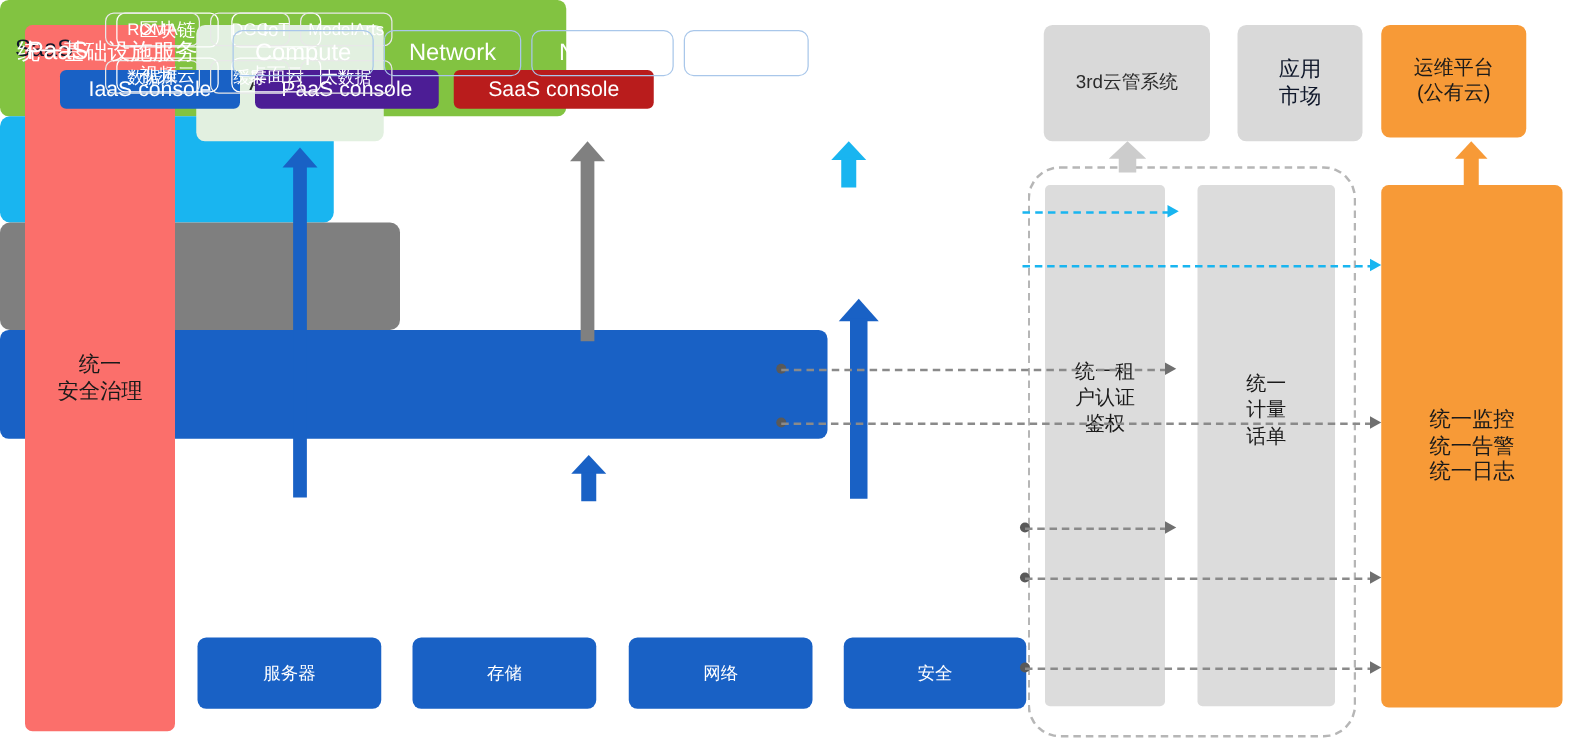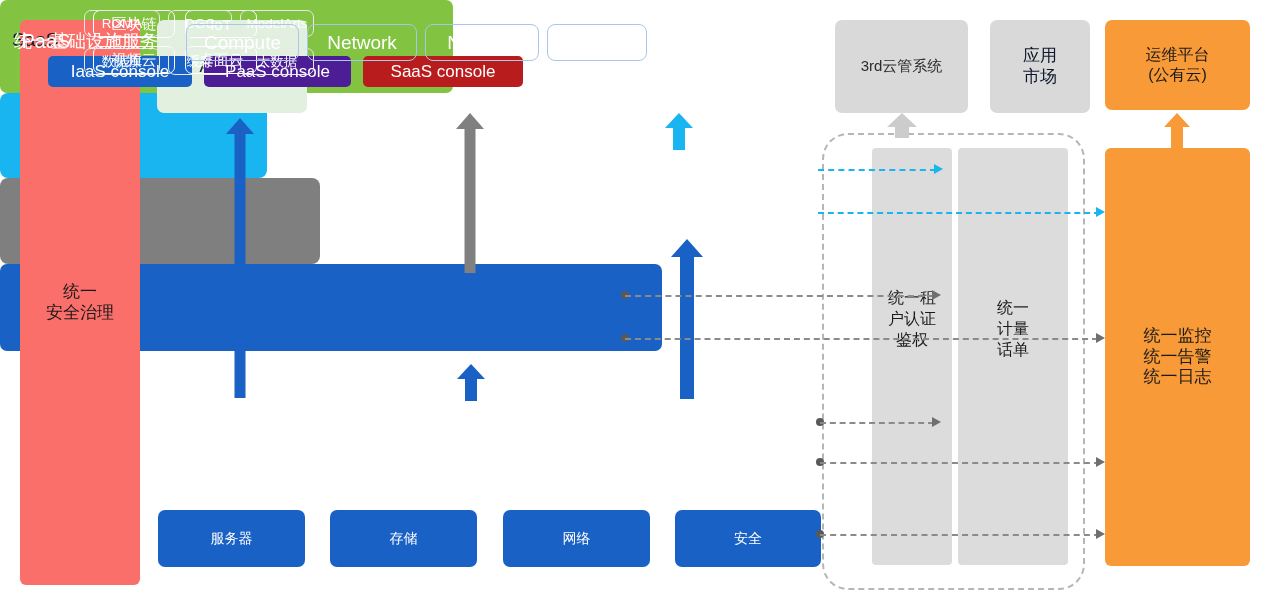--- a/index.html
+++ b/index.html
@@ -58,21 +58,21 @@
   #third-party{
     left:835px; top:20px; width:133px; height:93px;
     background:#d9d9d9; color:#2b2b2b; font-size:15px;
   }
   #app-market{
     left:990px; top:20px; width:100px; height:93px;
     background:#d9d9d9; color:#0f172a; font-size:17px;
   }
   
   #ops-top{
-    left:1105px; top:20px; width:145px; height:90px;
+    left:1105px; top:20px; width:116px; height:90px;
     background:#f79a37; color:#1a1a1a; font-size:16px;
   }
   #ops-panel{
     left:1105px; top:148px; width:145px; height:418px;
     background:#f79a37; color:#1a1a1a; font-size:17px;
     border-radius:6px;
   }
   
   #saas-block{
     left:551px; top:148px; width:267px; height:85px;
@@ -153,21 +153,21 @@
     border:2.5px dashed #b6b6b6;
     border-radius:26px;
     box-sizing:border-box;
   }
   .mid-col{
     position:absolute; top:148px; height:417px;
     background:#dcdcdc; border-radius:4px;
     display:flex; align-items:flex-start; justify-content:center;
     box-sizing:border-box;
   }
-  #col-auth{ left:872px; width:80px; }
+  #col-auth{ left:836px; width:96px; }
   #col-bill{ left:958px; width:110px; }
   .mid-col-label{
     margin-top:140px; color:#1a1a1a; font-size:16px;
     text-align:center; line-height:1.3;
   }
   #col-bill .mid-col-label{ margin-top:150px; }
   
   .v-arrow{ position:absolute; }
   .v-arrow .shaft{ position:absolute; left:50%; transform:translateX(-50%); }
   .v-arrow .head{

